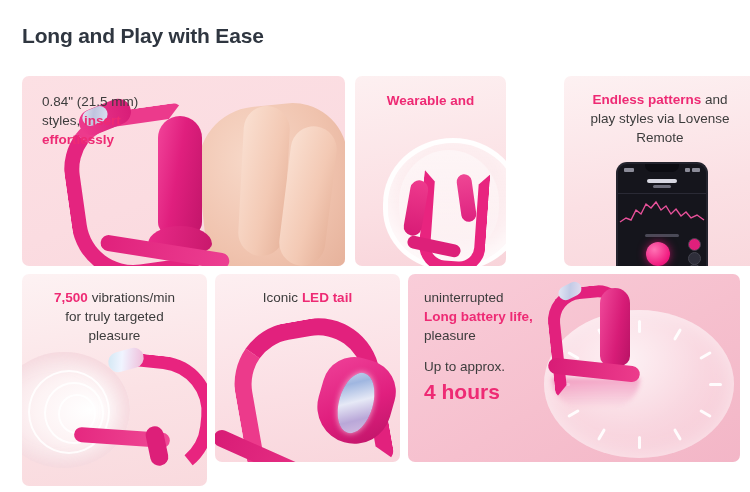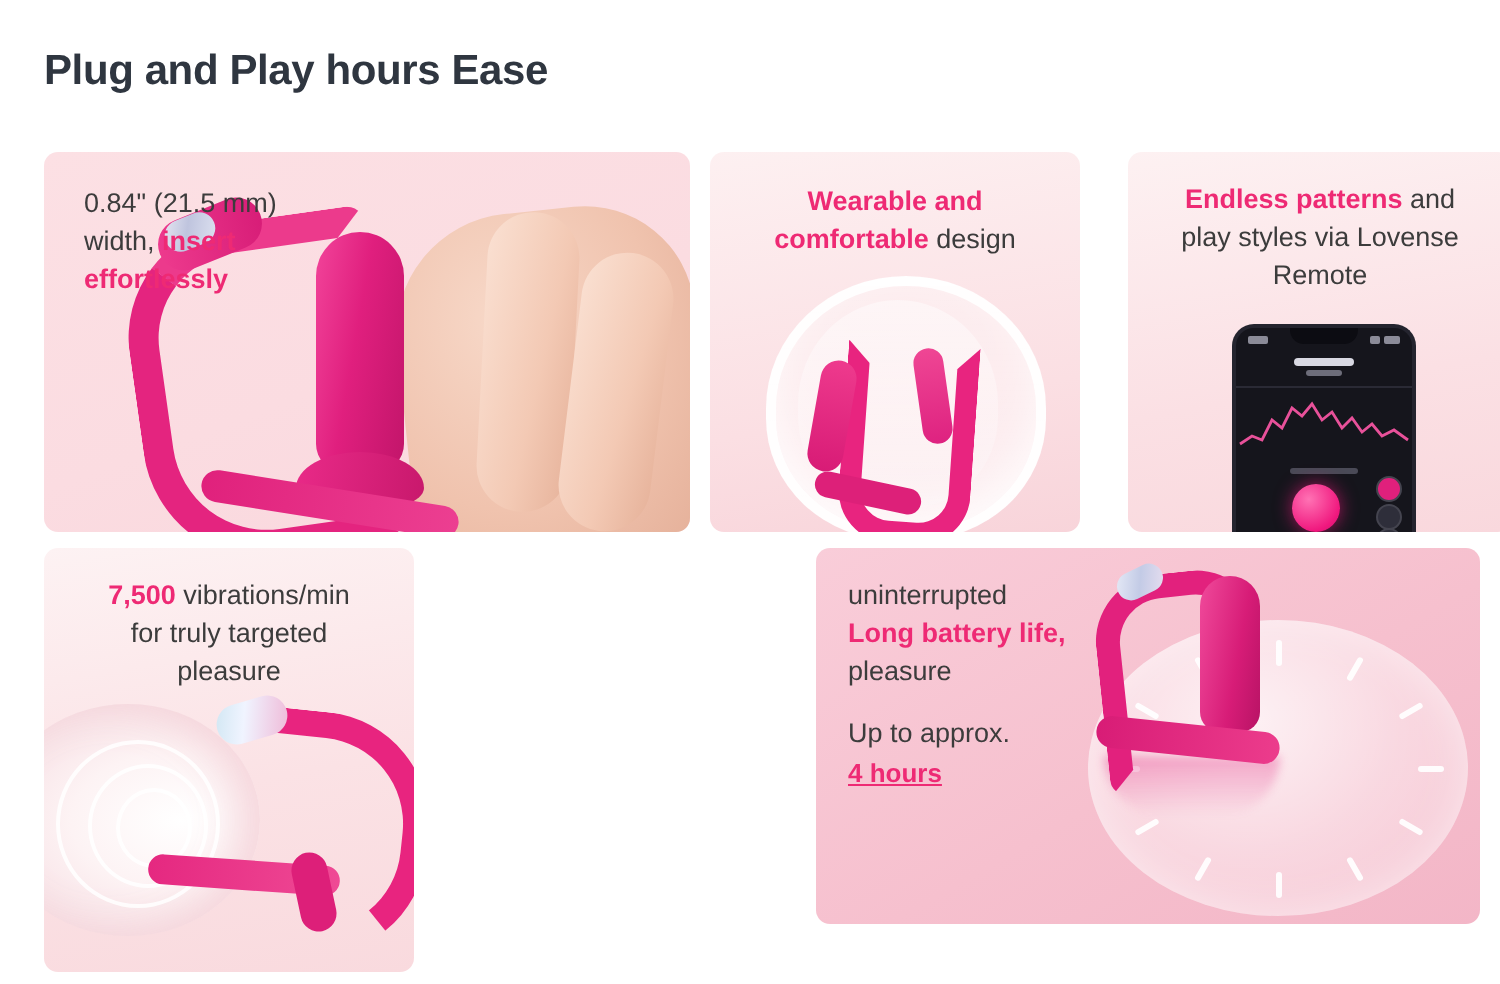--- a/index.html
+++ b/index.html
@@ -40,21 +40,21 @@
     position: absolute;
     left: 0;
     right: 0;
     z-index: 4;
     font-size: 13.5px;
     line-height: 1.42;
     color: #3c3c3c;
   }
   .accent { color: #ee2a74; font-weight: bold; }
   .dark { color: #3c3c3c; }
-  .big-accent { color: #ee2a74; font-weight: bold; font-size: 13px; text-decoration: underline; }
+  .big-accent { color: #ee2a74; font-weight: bold; font-size: 21px; }
   .t-left { text-align: left; }
   .t-center { text-align: center; }
 
   
   #card1 { left: 22px; top: 76px; width: 323px; height: 190px;
     background: linear-gradient(160deg,#fce0e4 0%, #fbdce1 55%, #f9d7dd 100%); }
   #card1 .card-text { left: 20px; width: 170px; top: 16px; }
   .c1-hand {
     position: absolute; right: -6px; bottom: -14px; width: 150px; height: 175px;
     background: radial-gradient(ellipse at 35% 30%, #f7d8c8 0%, #f0c3ae 55%, #e3ad96 100%);
@@ -94,21 +94,21 @@
     background: linear-gradient(120deg,#e9e9f3,#bfc4de 45%,#dfe3f1);
     border-radius: 10px; transform: rotate(-22deg); z-index: 4;
   }
   .c1-tail {
     position:absolute; left: 78px; bottom: 6px; width: 130px; height: 16px;
     background: linear-gradient(90deg,#e0217c,#ec3f91);
     border-radius: 10px; transform: rotate(9deg); z-index:3;
   }
 
   
-  #card2 { left: 355px; top: 76px; width: 185px; height: 190px;
+  #card2 { left: 355px; top: 76px; width: 151px; height: 190px;
     background: linear-gradient(170deg,#fdf0f1 0%, #fbdfe3 65%, #f8d4da 100%); }
   #card2 .card-text { top: 15px; left: 10px; right: 10px; }
   .c2-cloth {
     position:absolute; left: 28px; top: 62px; width: 130px; height: 122px;
     border: 5px solid rgba(255,255,255,0.92);
     border-radius: 50% 50% 46% 46%;
     background: linear-gradient(180deg, rgba(255,255,255,0.30), rgba(255,255,255,0.62));
     box-shadow: inset 0 -10px 18px rgba(255,255,255,0.7);
     z-index: 1;
   }
@@ -277,48 +277,47 @@
     position:absolute; left: 10px; top: 96px; width: 88px; height: 30px;
     background: linear-gradient(180deg, rgba(226,33,125,0.34), rgba(226,33,125,0));
     border-radius: 0 0 40px 40px; filter: blur(2px); z-index: 2;
   }
 </style>
 </head>
 <body>
 
 <div class="page">
 
-  <div class="page-title">Plug and Play hours Ease</div>
+  <div class="page-title">Long and Play with Ease</div>
 
   <div class="card" id="card1">
     <div class="c1-hand"></div>
     <div class="c1-finger c1-f1"></div>
     <div class="c1-finger c1-f2"></div>
     <div class="c1-arm"></div>
     <div class="c1-plug"></div>
     <div class="c1-tip"></div>
     <div class="c1-led"></div>
     <div class="c1-tail"></div>
     <div class="card-text t-left">
         <div><span class="dark">0.84" (21.5 mm)</span></div>
-        <div><span class="dark">width, </span><span class="accent">insert</span></div>
+        <div><span class="dark">styles, </span><span class="accent">insert</span></div>
         <div><span class="accent">effortlessly</span></div>
       </div>
   </div>
 
   <div class="card" id="card2">
     <div class="c2-cloth"></div>
     <div class="c2-cloth2"></div>
     <div class="c2-prod"></div>
     <div class="c2-left"></div>
     <div class="c2-right"></div>
     <div class="c2-foot"></div>
     <div class="card-text t-center">
         <div><span class="accent">Wearable and</span></div>
-        <div><span class="accent">comfortable</span><span class="dark"> design</span></div>
       </div>
   </div>
 
   <div class="card" id="card3">
     <div class="c3-phone">
       <div class="c3-notch"></div>
       <div class="c3-status">
         <i style="left:0;top:2px;width:10px;height:4px;"></i>
         <i style="right:0;top:2px;width:8px;height:4px;"></i>
         <i style="right:10px;top:2px;width:5px;height:4px;"></i>
@@ -352,20 +351,29 @@
     <div class="c4-tip"></div>
     <div class="c4-stem"></div>
     <div class="c4-foot"></div>
     <div class="card-text t-center">
         <div><span class="accent">7,500</span><span class="dark"> vibrations/min</span></div>
         <div><span class="dark">for truly targeted</span></div>
         <div><span class="dark">pleasure</span></div>
       </div>
   </div>
 
+  <div class="card" id="card5">
+    <div class="c5-hook"></div>
+    <div class="c5-tail"></div>
+    <div class="c5-led"></div>
+    <div class="c5-stem"></div>
+    <div class="card-text t-center">
+        <div><span class="dark">Iconic </span><span class="accent">LED tail</span></div>
+      </div>
+  </div>
 
   <div class="card" id="card6">
     <div class="c6-clock">
         <div class="c6-tick" style="left: 89px; top: 15px; transform: rotate(-90deg);"></div>
         <div class="c6-tick" style="left: 127px; top: 22.7705px; transform: rotate(-60deg);"></div>
         <div class="c6-tick" style="left: 154.818px; top: 44px; transform: rotate(-30deg);"></div>
         <div class="c6-tick" style="left: 165px; top: 73px; transform: rotate(0deg);"></div>
         <div class="c6-tick" style="left: 154.818px; top: 102px; transform: rotate(30deg);"></div>
         <div class="c6-tick" style="left: 127px; top: 123.229px; transform: rotate(60deg);"></div>
         <div class="c6-tick" style="left: 89px; top: 131px; transform: rotate(90deg);"></div>

